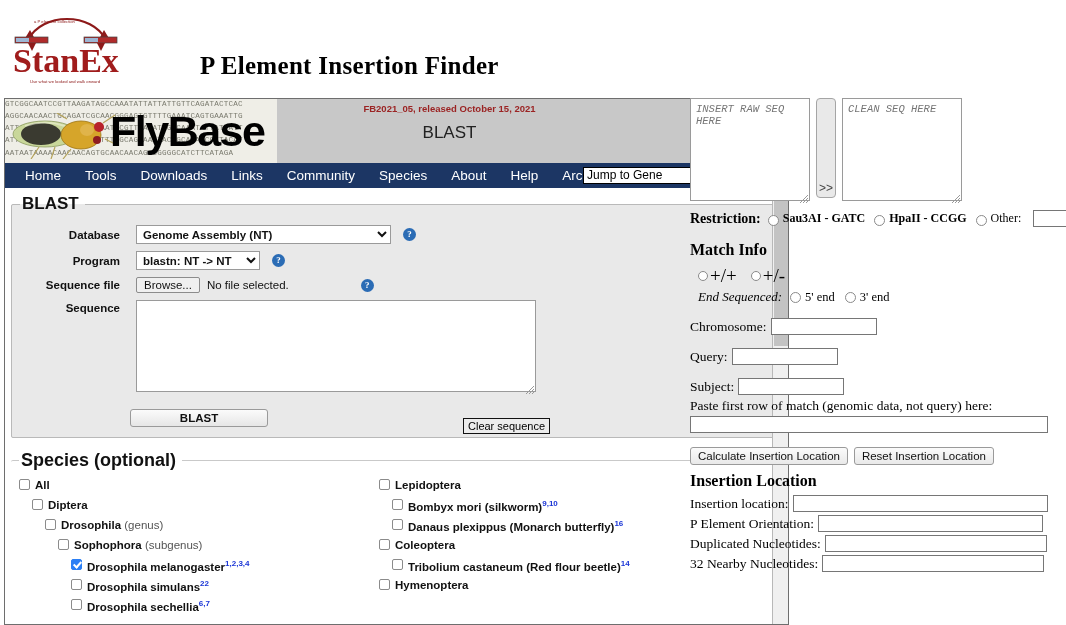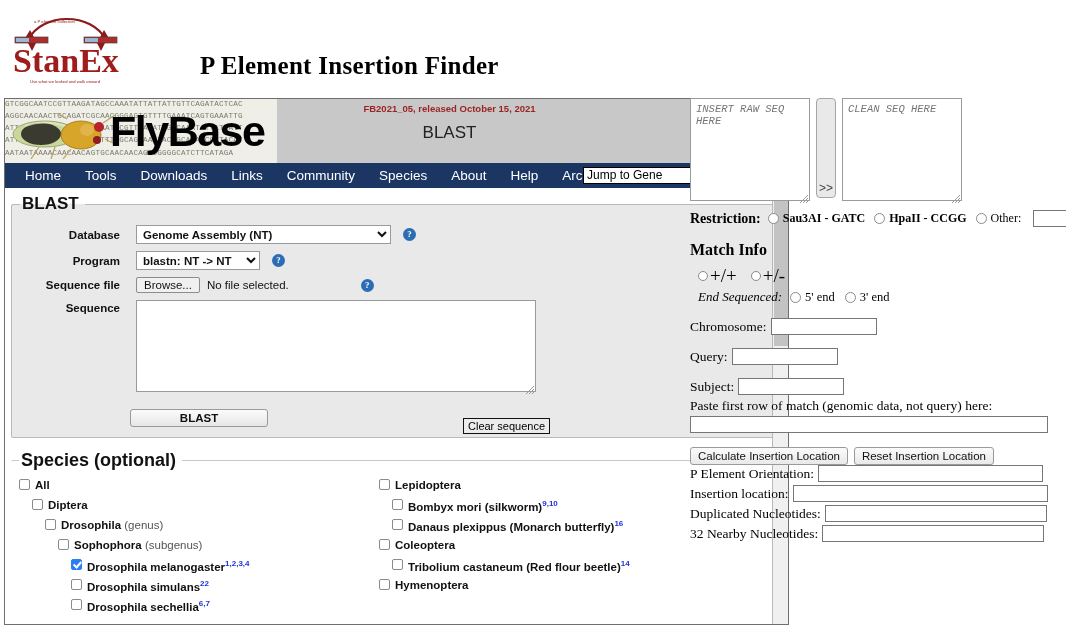--- a/index.html
+++ b/index.html
@@ -168,21 +168,21 @@
     padding-bottom:2px;box-sizing:border-box;cursor:pointer;
   }
   #restriction-row{
     display:flex;align-items:center;margin-top:5px;font-size:13px;white-space:nowrap;
   }
   .rlabel{font-weight:bold;font-size:14px;margin-right:7px;}
   .radio{
     width:11px;height:11px;border:1px solid #8a8a8a;border-radius:50%;
     background:#fff;box-sizing:border-box;margin-right:4px;flex:none;cursor:pointer;
   }
-  .ropt{display:flex;align-items:center;margin-right:9px;font-weight:bold;font-size:12px;font-family:Liberation Serif, serif;}
+  .ropt{display:flex;align-items:flex-end;margin-right:9px;font-weight:bold;font-size:12px;font-family:Liberation Serif, serif;}
   .ropt.plain{font-weight:normal;}
   #other-input{
     width:86px;height:17px;border:1px solid #767676;background:#fff;
     box-sizing:border-box;margin-left:3px;
   }
   h2.sec{
     font-family:"Liberation Serif",serif;font-size:16px;font-weight:bold;
     margin:14px 0 6px 0;
   }
   #zyg-row{display:flex;align-items:center;margin:0 0 2px 8px;}
@@ -461,30 +461,31 @@
   </div>
 
   <div id="paste-label">Paste first row of match (genomic data, not query) here:</div>
   <input id="paste-input" type="text" value="" style="">
 
   <div id="btn-row">
     <button class="act-btn">Calculate Insertion Location</button>
     <button class="act-btn">Reset Insertion Location</button>
   </div>
 
-
+  <h2 class="sec" style="margin:7px 0 5px 0">Insertion Location</h2>
+
+  <div class="irow">
+    <span class="ilabel">Insertion location:</span>
+    <input class="iinput" style="width: 255px;" type="text" value="">
+  </div>
   <div class="irow">
     <span class="ilabel">P Element Orientation:</span>
     <input class="iinput" style="width: 225px;" type="text" value="">
   </div>
   <div class="irow">
-    <span class="ilabel">Insertion location:</span>
-    <input class="iinput" style="width: 255px;" type="text" value="">
-  </div>
-  <div class="irow">
     <span class="ilabel">Duplicated Nucleotides:</span>
     <input class="iinput" style="width: 222px;" type="text" value="">
   </div>
   <div class="irow">
     <span class="ilabel">32 Nearby Nucleotides:</span>
     <input class="iinput" style="width: 222px;" type="text" value="">
   </div>
 </div>
 
 </body></html>

